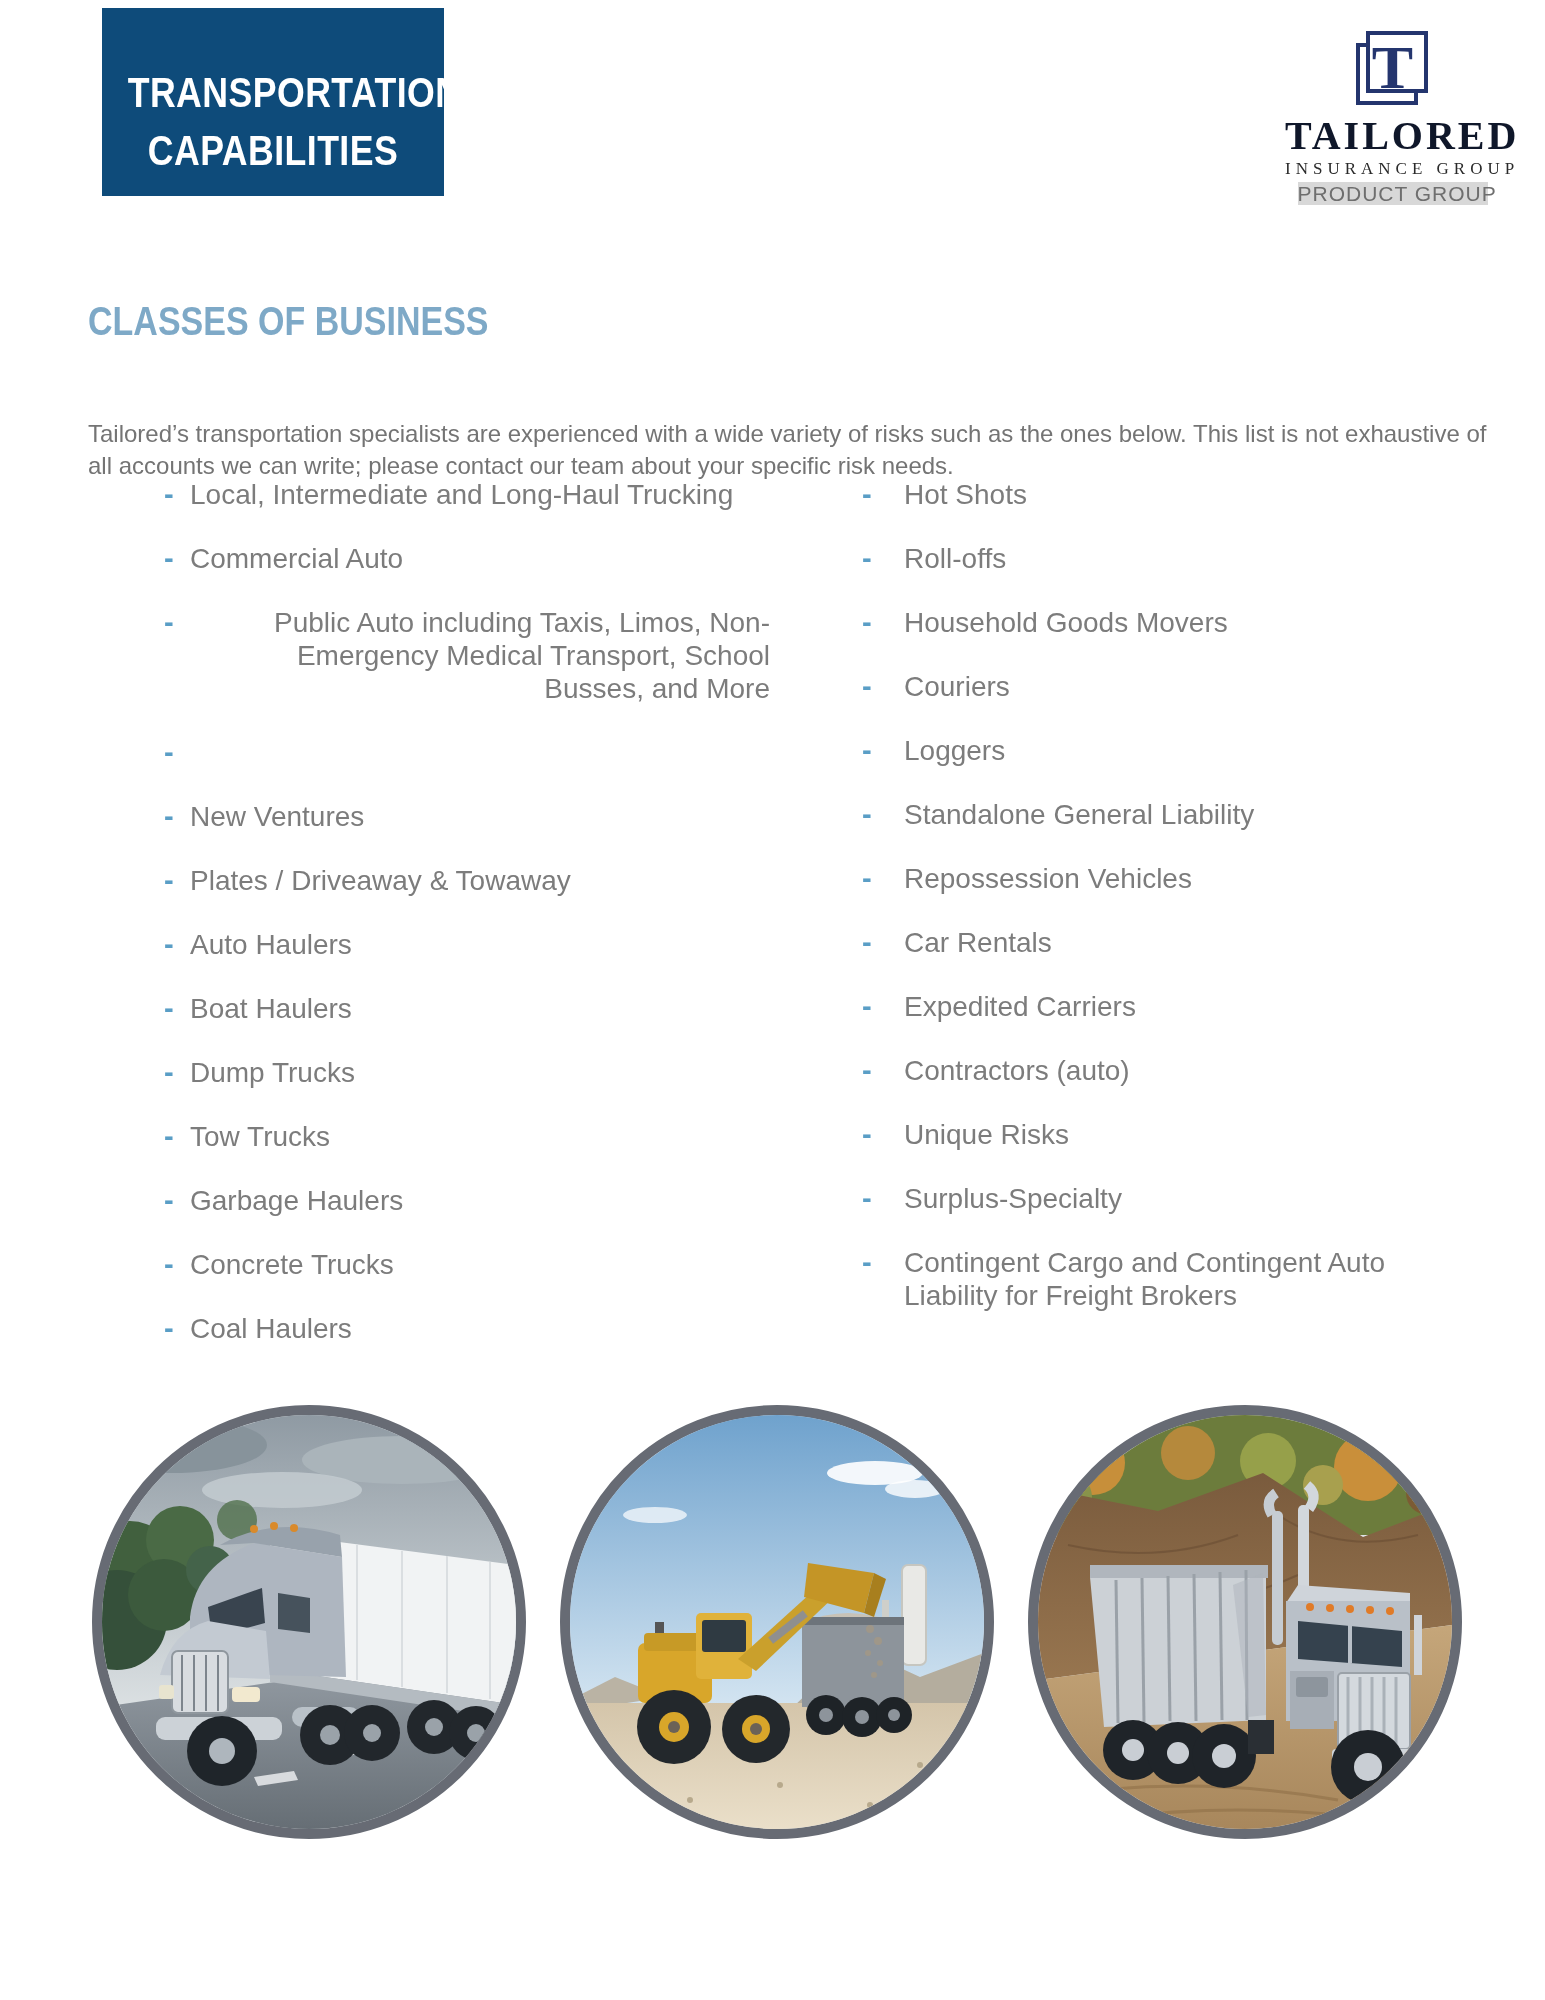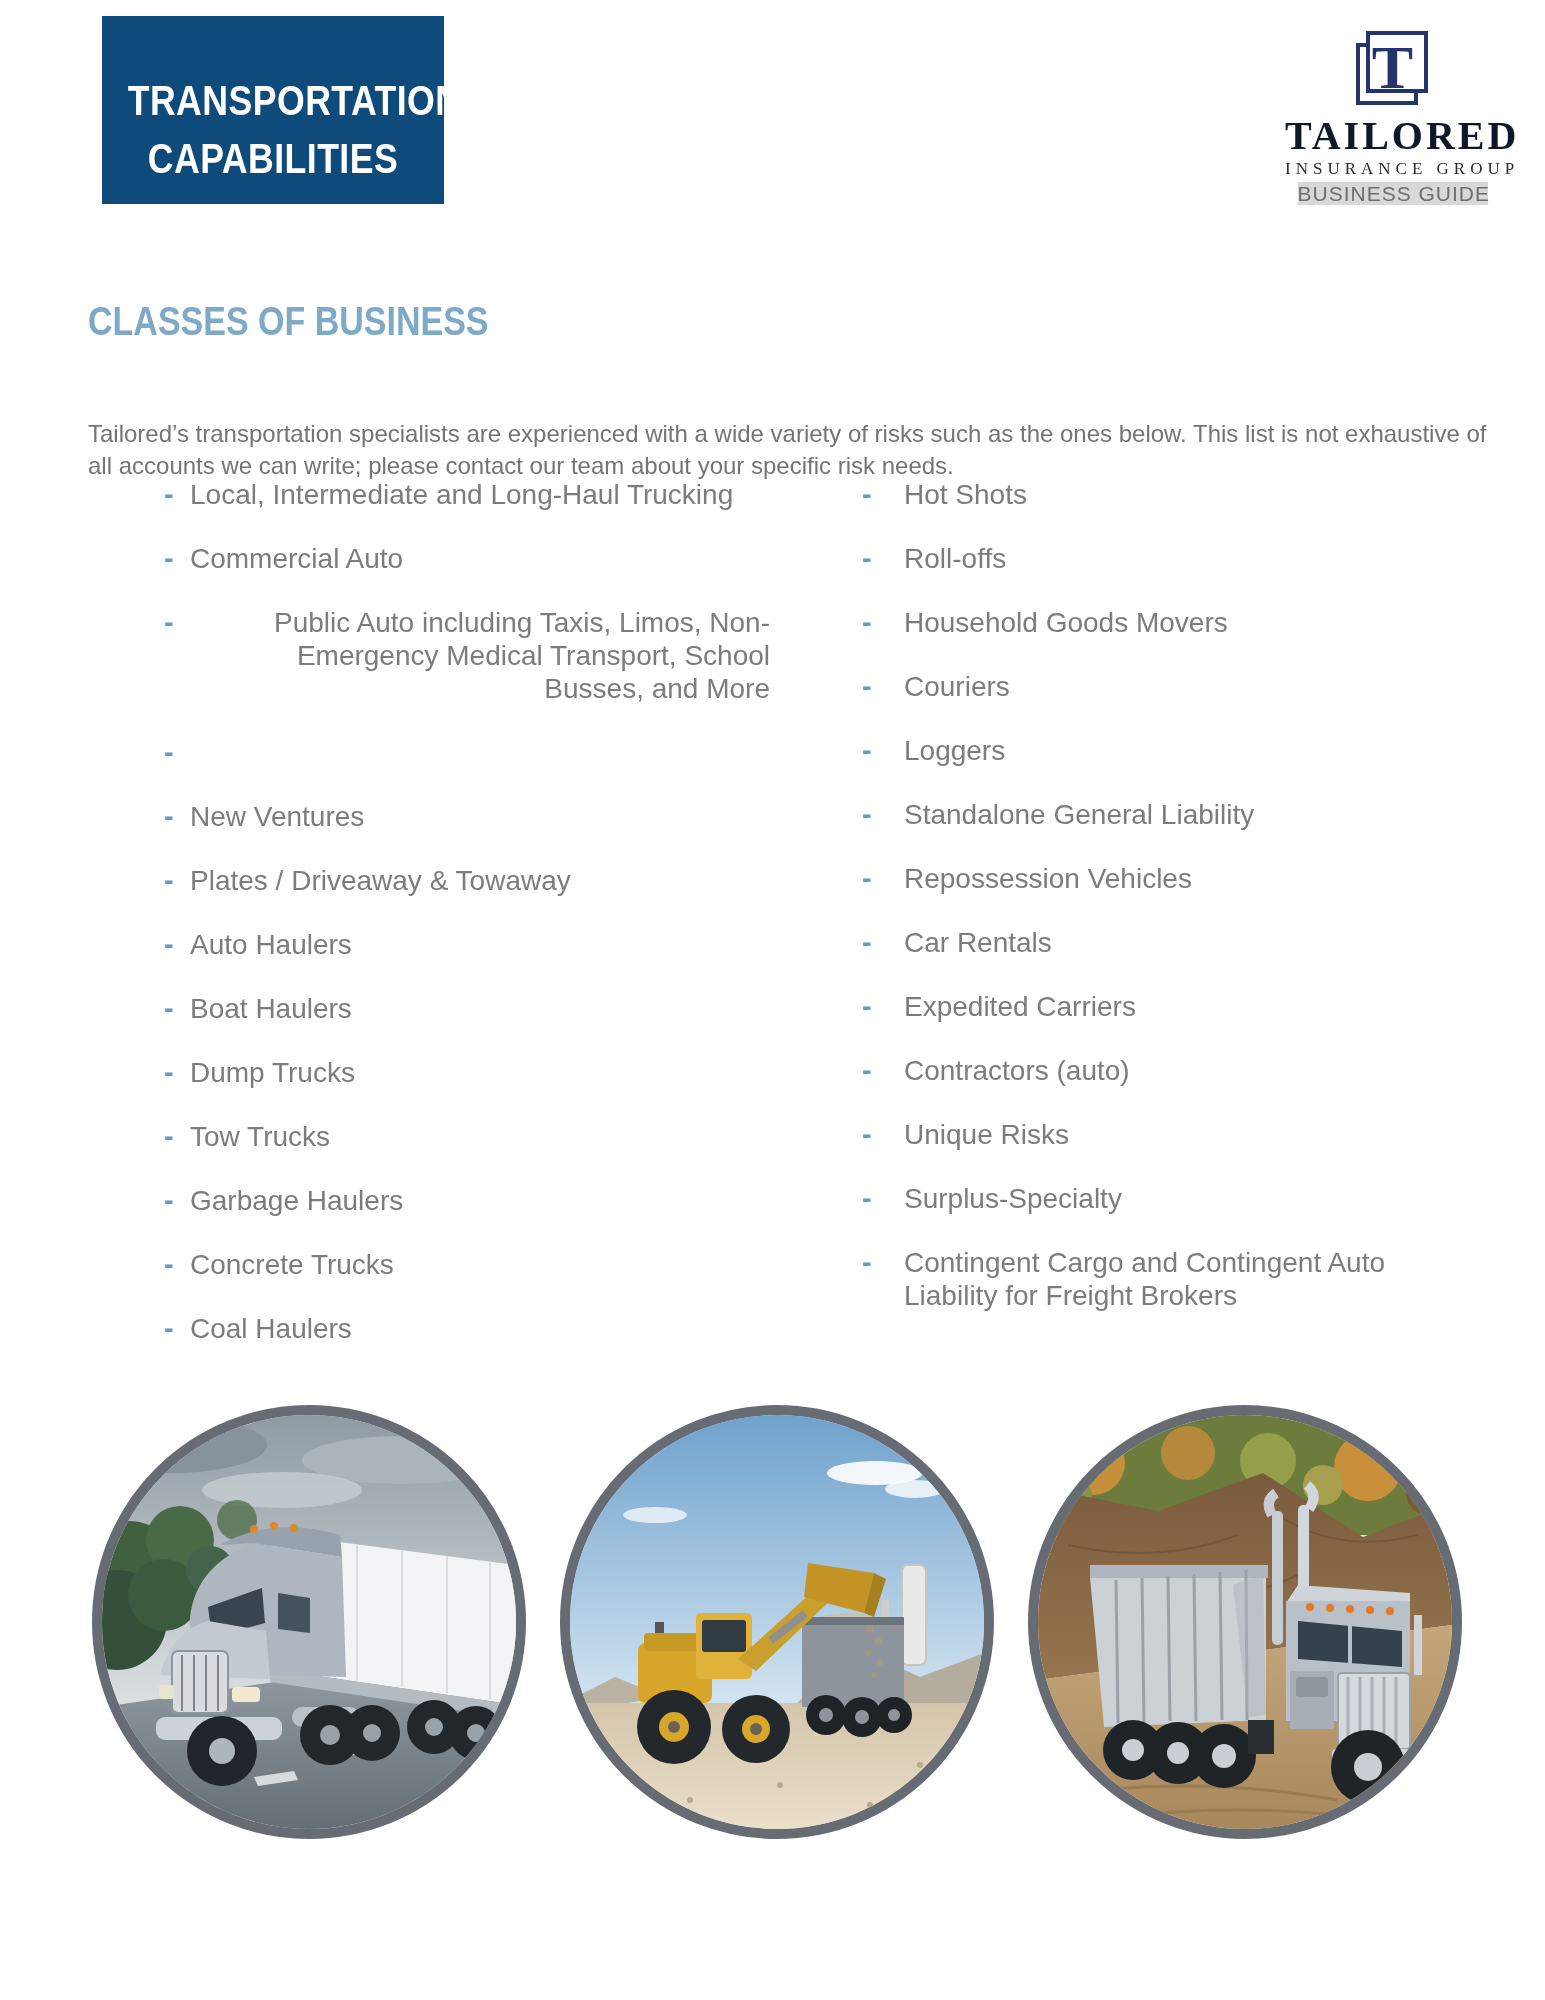--- a/index.html
+++ b/index.html
@@ -1,20 +1,20 @@
 <!DOCTYPE html>
 <html><head>
 <meta charset="utf-8">
 <style>
   * { margin:0; padding:0; box-sizing:border-box; }
   body { background:#ffffff; font-family:"Liberation Sans", sans-serif; }
   .page { position:relative; width:1545px; height:2000px; background:#fff; margin:0 auto; overflow:hidden; }
 
   
-  .banner { position:absolute; left:102px; top:16px; width:342px; height:188px;
+  .banner { position:absolute; left:102px; top:8px; width:342px; height:188px;
             background:var(--banner-bg,#0e4b7a); color:#fff; text-align:center; padding-top:56px; }
   .banner-line { font-weight:700; font-size:42px; line-height:58px; letter-spacing:.5px;
                  transform:scaleX(.85); transform-origin:center; white-space:nowrap; }
 
   
   .logo { position:absolute; left:1285px; top:30px; width:215px; text-align:center; }
   .logo-mark { position:relative; width:80px; height:78px; margin:0 auto; }
   .logo-square { position:absolute; width:62px; height:62px; border:4px solid #24356e; background:#fff; }
   .logo-square.back  { left:3px;  top:13px; }
   .logo-square.front { left:13px; top:1px; }
@@ -60,21 +60,21 @@
   </div>
 
   <div class="logo">
     <div class="logo-mark">
       <div class="logo-square back"></div>
       <div class="logo-square front"></div>
       <div class="logo-t">T</div>
     </div>
     <div class="logo-name">TAILORED</div>
     <div class="logo-sub">INSURANCE GROUP</div>
-    <div class="logo-badge">BUSINESS GUIDE</div>
+    <div class="logo-badge">PRODUCT GROUP</div>
   </div>
 
   <div class="sec-title">CLASSES OF BUSINESS</div>
   <p class="intro">Tailored’s transportation specialists are experienced with a wide variety of risks such as the ones below. This list is not exhaustive of all accounts we can write; please contact our team about your specific risk needs.</p>
 
   <ul class="biz-col left">
 
       <li>
         <span class="dash">-</span>
         <span class="txt">Local, Intermediate and Long-Haul Trucking</span>

